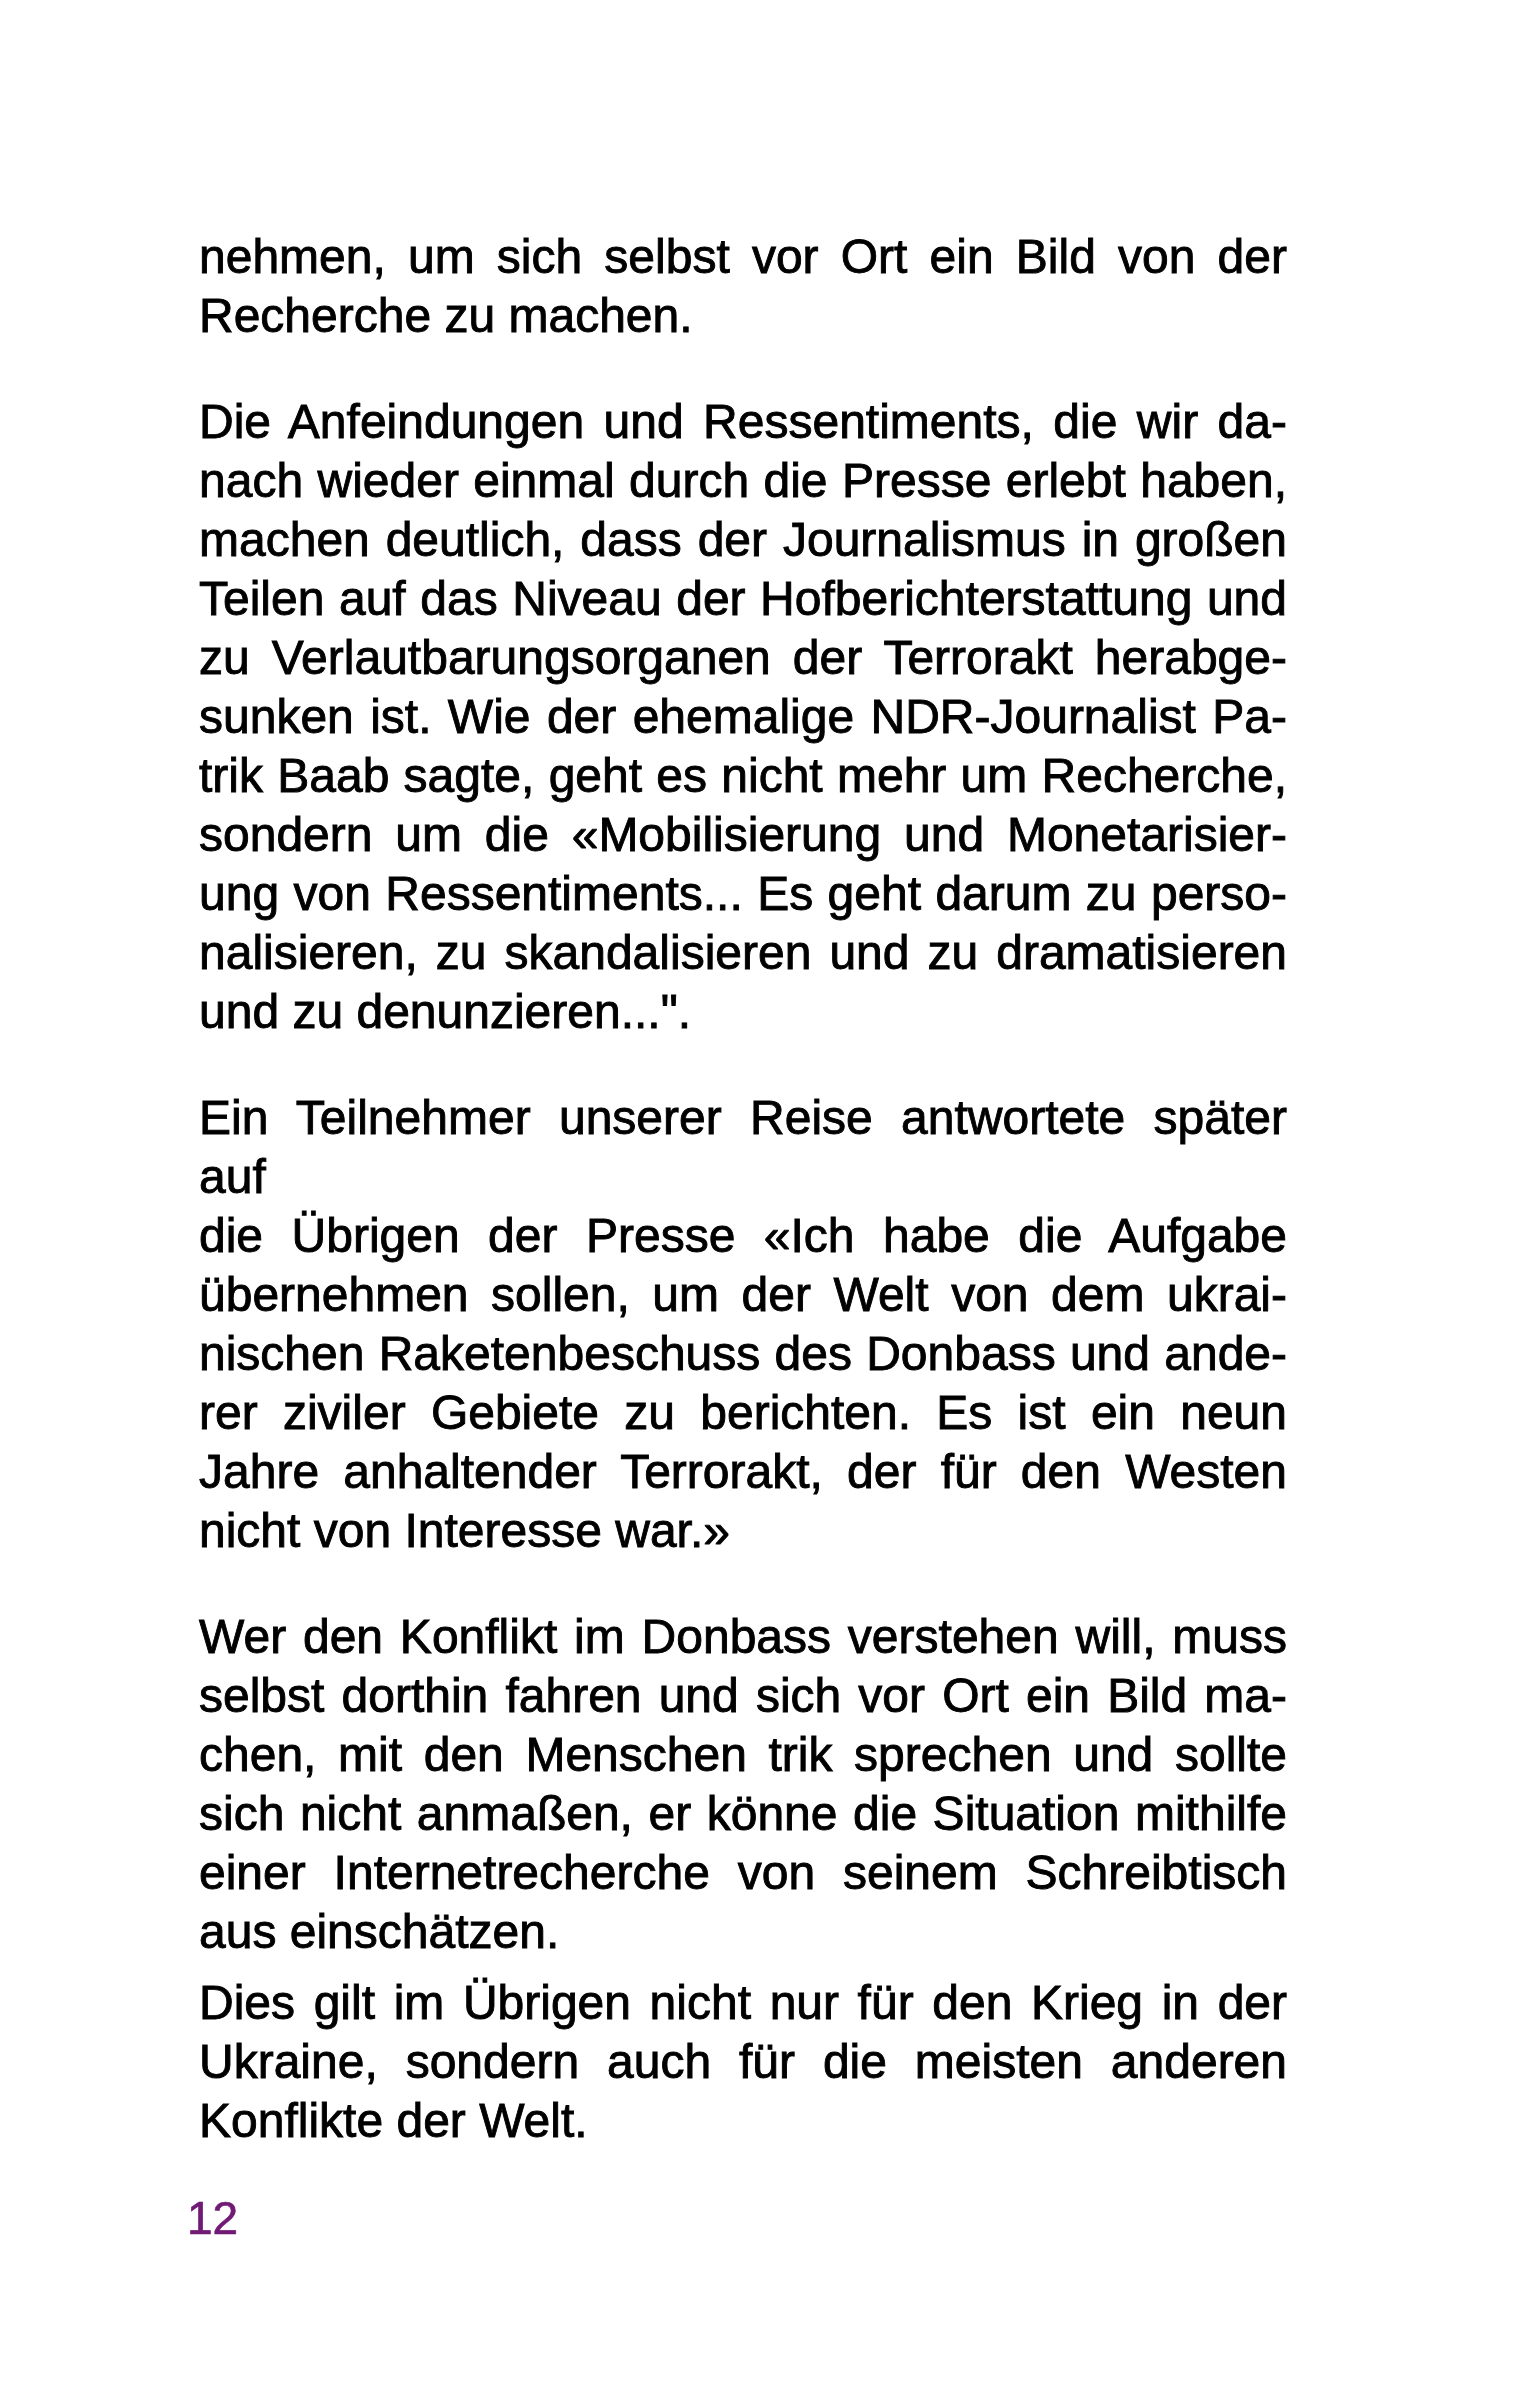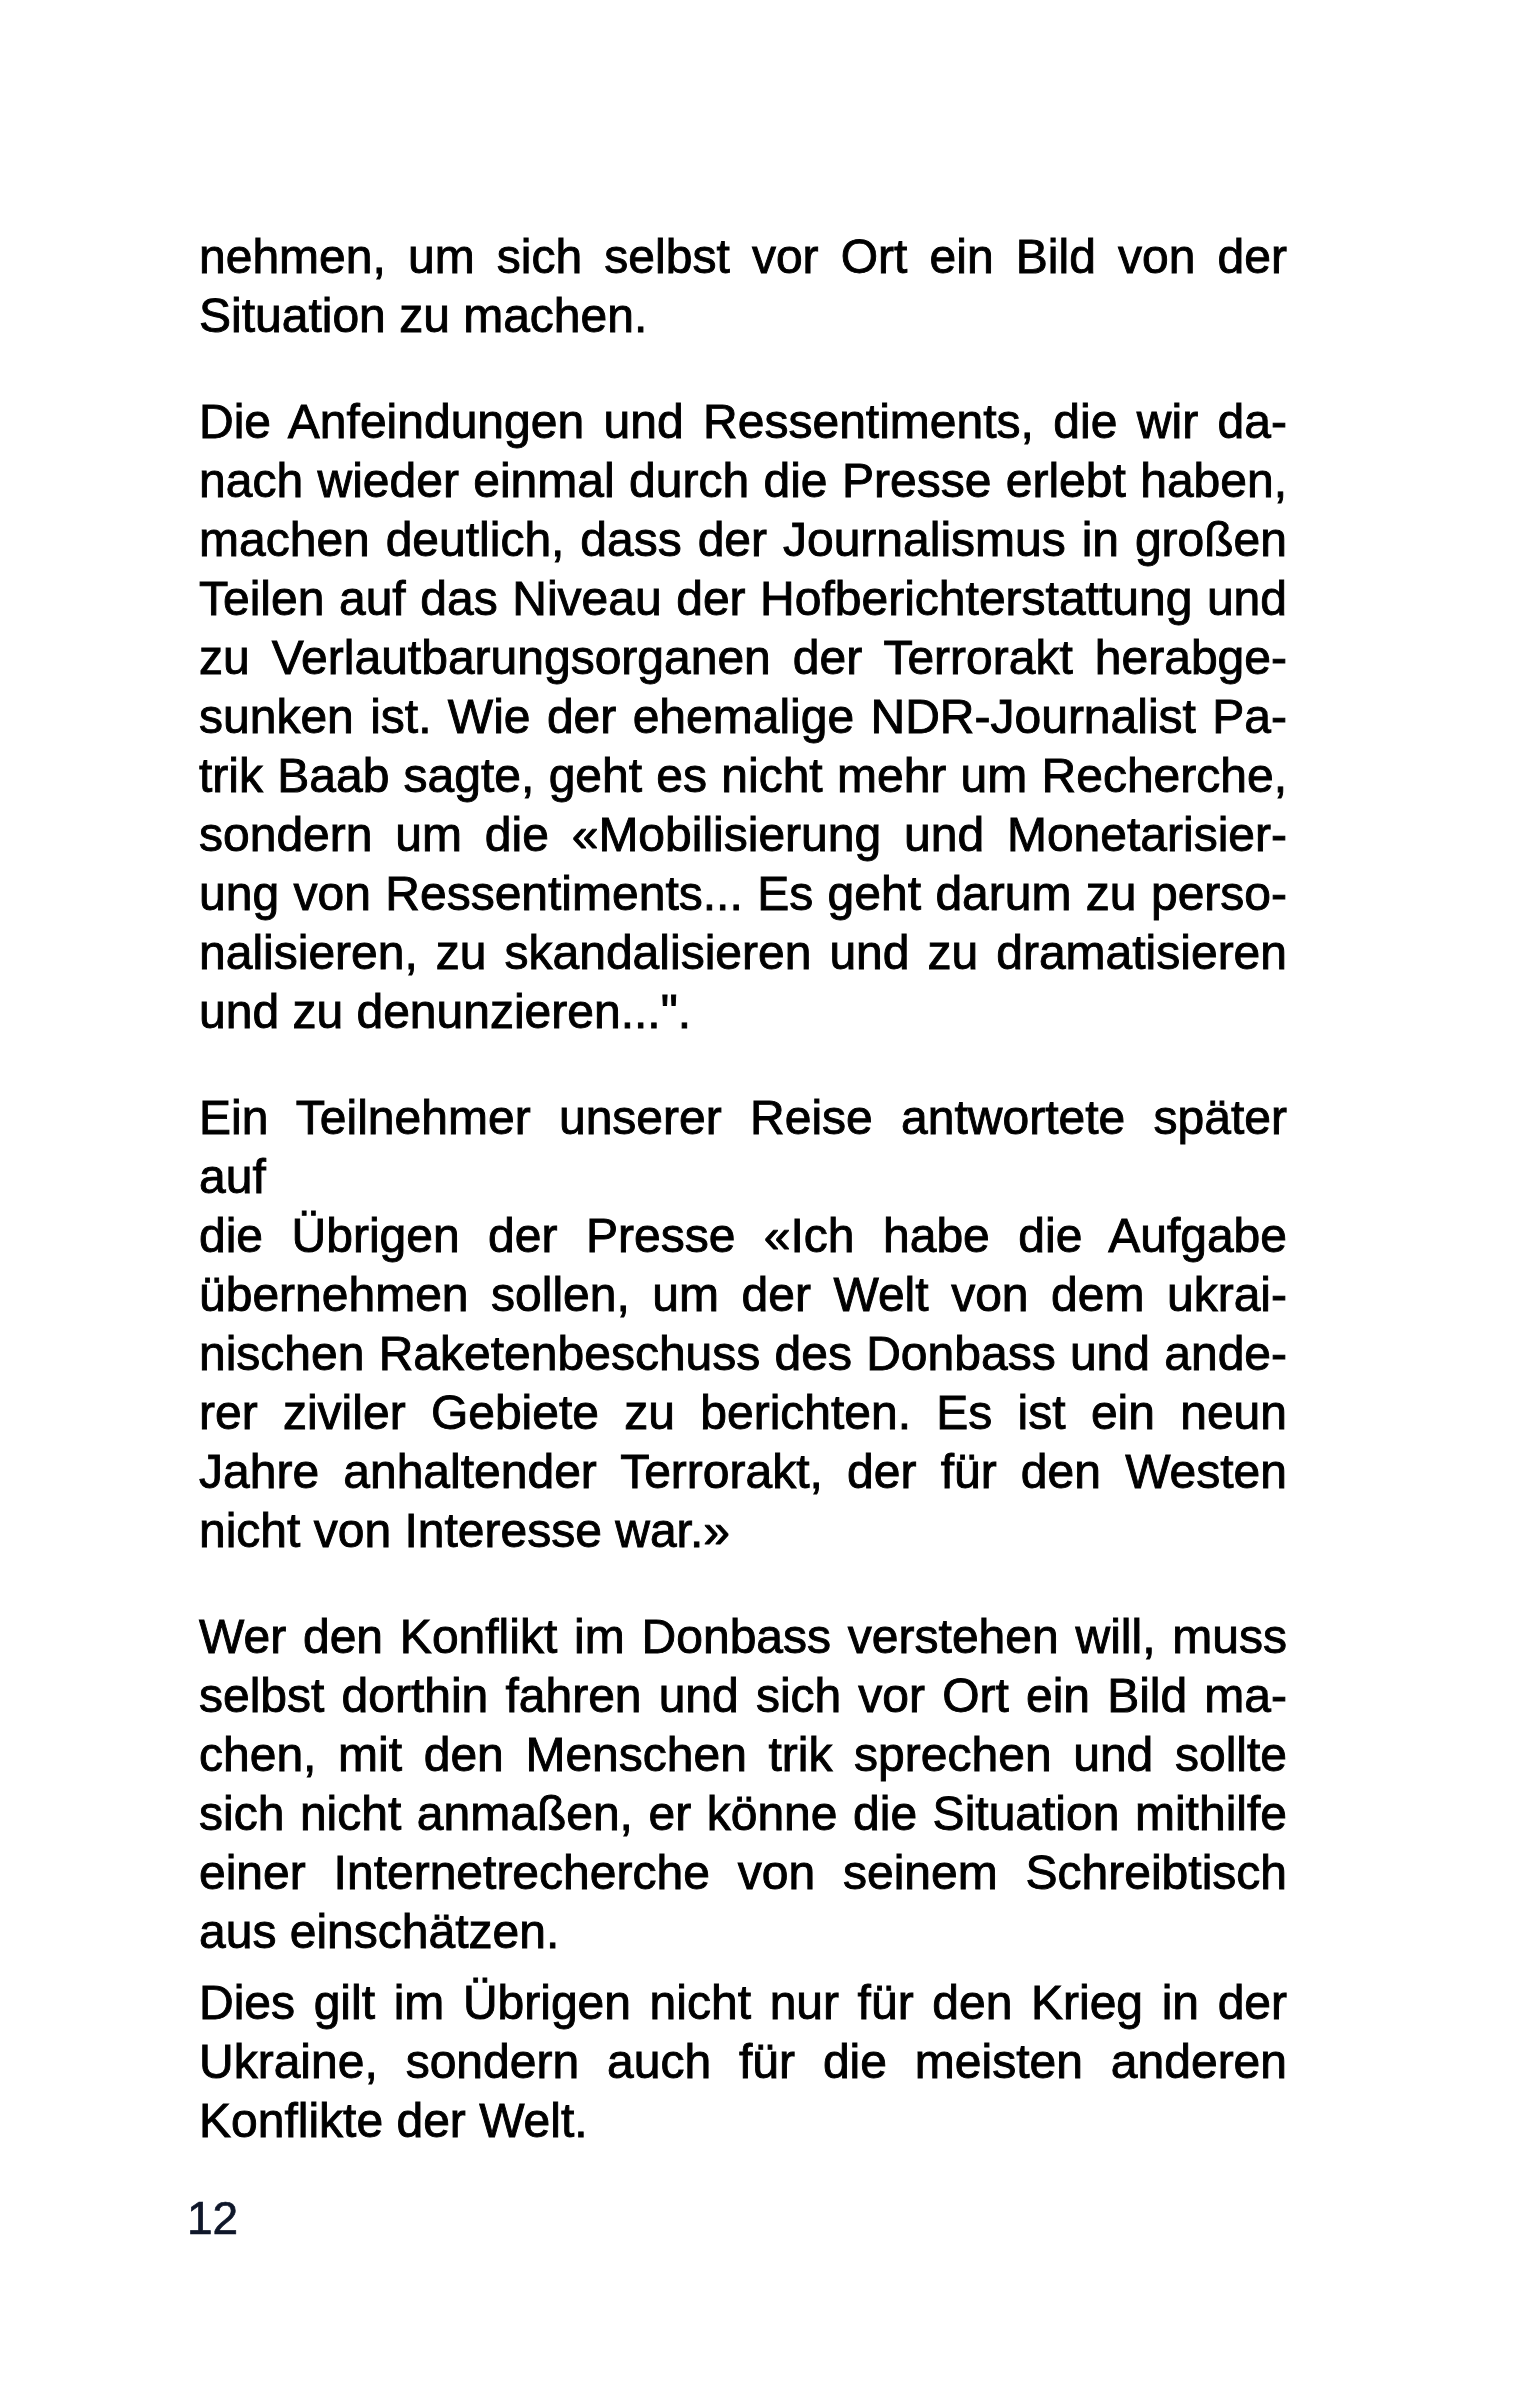--- a/index.html
+++ b/index.html
@@ -46,21 +46,21 @@
     -webkit-text-stroke: 0.7px currentColor;
   }
 </style>
 </head>
 <body style="background: rgb(255, 255, 255);">
 
 <main>
   <section id="text-block" style="color: rgb(0, 0, 0);">
       <div class="paragraph">
         <div class="line">nehmen, um sich selbst vor Ort ein Bild von der</div>
-        <div class="line flush">Situation zu machen.</div>
+        <div class="line flush">Recherche zu machen.</div>
       </div>
       <div class="paragraph spaced">
         <div class="line">Die Anfeindungen und Ressentiments, die wir da-</div>
         <div class="line">nach wieder einmal durch die Presse erlebt haben,</div>
         <div class="line">machen deutlich, dass der Journalismus in großen</div>
         <div class="line">Teilen auf das Niveau der Hofberichterstattung und</div>
         <div class="line">zu Verlautbarungsorganen der Terrorakt herabge-</div>
         <div class="line">sunken ist. Wie der ehemalige NDR-Journalist Pa-</div>
         <div class="line">trik Baab sagte, geht es nicht mehr um Recherche,</div>
         <div class="line">sondern um die «Mobilisierung und Monetarisier-</div>
@@ -84,15 +84,15 @@
         <div class="line">sich nicht anmaßen, er könne die Situation mithilfe</div>
         <div class="line">einer Internetrecherche von seinem Schreibtisch</div>
         <div class="line flush">aus einschätzen.</div>
       </div>
       <div class="paragraph">
         <div class="line">Dies gilt im Übrigen nicht nur für den Krieg in der</div>
         <div class="line">Ukraine, sondern auch für die meisten anderen</div>
         <div class="line flush">Konflikte der Welt.</div>
       </div>
     </section>
-  <div id="page-number" style="color: #0f172a;">12</div>
+  <div id="page-number" style="color: #701a75;">12</div>
 </main>
 
 
 </body></html>

